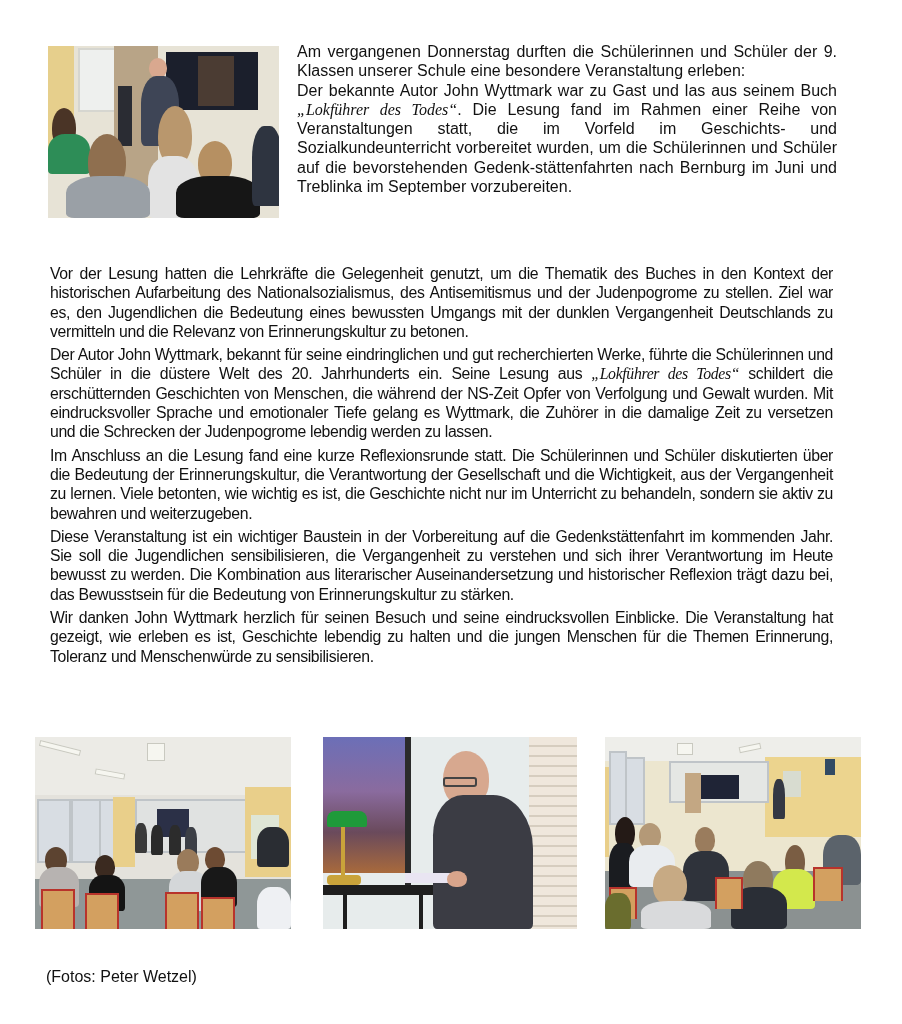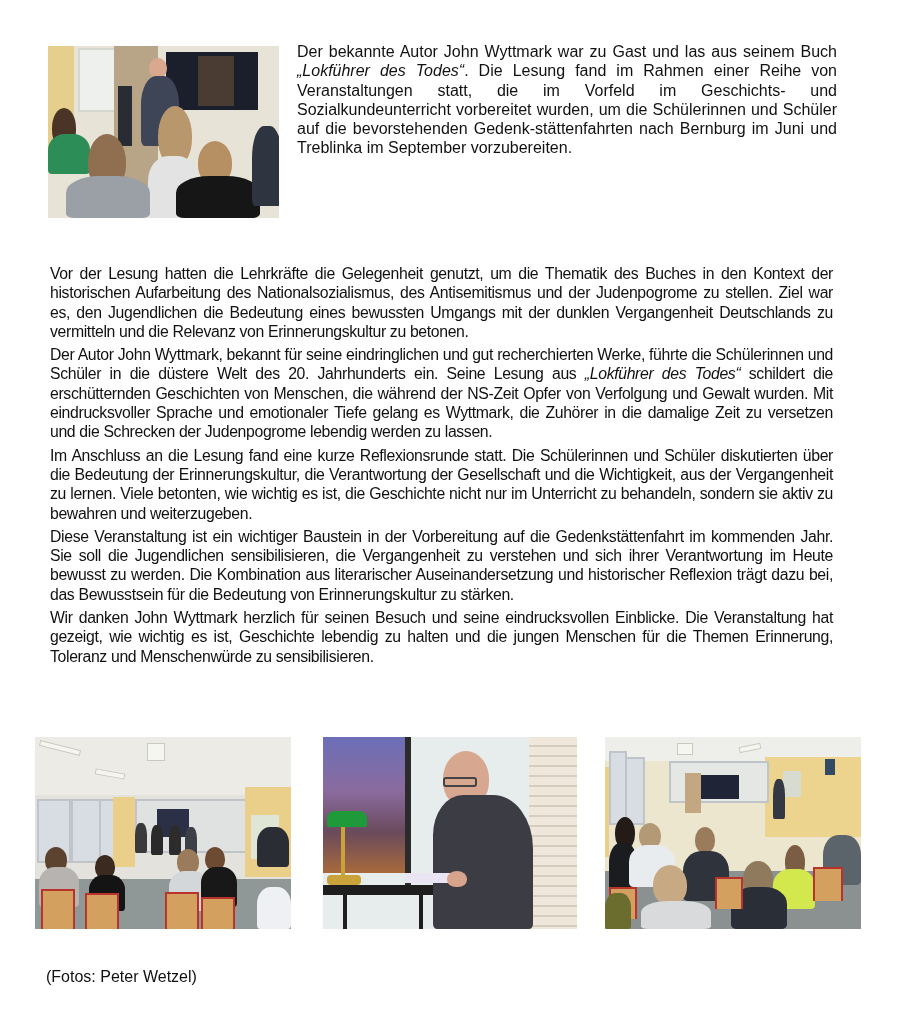--- a/index.html
+++ b/index.html
@@ -20,21 +20,21 @@
     text-align:justify; color:#111;
   }
   .intro p { margin:0; }
 
   .body-text {
     position:absolute; left:46px; top:260px; width:791px;
     font-family:"Liberation Sans", sans-serif; font-size:15.8px; line-height:19.3px;
     text-align:justify; color:#111; letter-spacing:-0.35px;
   }
   .body-text p { margin:4px; }
-  em { font-style:italic; }
+  em { font-style:italic;font-family:Liberation Serif, serif; }
 
   .credits {
     position:absolute; left:46px; top:968px;
     font-family:"Liberation Sans", sans-serif; font-size:16px; color:#111;
   }
 
   
   .room { position:absolute; inset:0; }
   .ceiling { position:absolute; left:0; right:0; top:0; background:#e9e8e3; }
   .wall-yellow { position:absolute; background:#e9cf8a; }
@@ -68,29 +68,30 @@
       <div class="body-blob" style="left:100px;top:110px;width:50px;height:62px;background:#e3e3e3;"></div>
       <div class="head" style="left:150px;top:95px;width:34px;height:44px;background:#b69062;"></div>
       <div class="body-blob" style="left:128px;top:130px;width:84px;height:42px;background:#161616;"></div>
       <div class="head" style="left:40px;top:88px;width:38px;height:56px;background:#8f6f4f;"></div>
       <div class="body-blob" style="left:18px;top:130px;width:84px;height:42px;background:#9aa0a6;"></div>
       <div class="body-blob" style="left:204px;top:80px;width:30px;height:80px;background:#2e3440;"></div>
     </div>
   </div>
 
   <div class="intro">
+    <p>Am vergangenen Donnerstag durften die Schülerinnen und Schüler der 9. Klassen unserer Schule eine besondere Veranstaltung erleben:</p>
     <p><span>Der bekannte Autor John Wyttmark war zu Gast und las aus seinem Buch </span><em>„Lokführer des Todes“</em><span>. Die Lesung fand im Rahmen einer Reihe von Veranstaltungen statt, die im Vorfeld im Geschichts- und Sozialkundeunterricht vorbereitet wurden, um die Schülerinnen und Schüler auf die bevorstehenden Gedenk-stättenfahrten nach Bernburg im Juni und  Treblinka im September vorzubereiten.</span></p>
   </div>
 
   <div class="body-text">
     <p>Vor der Lesung hatten die Lehrkräfte die Gelegenheit genutzt, um die Thematik des Buches in den Kontext der historischen Aufarbeitung des Nationalsozialismus, des Antisemitismus und der Judenpogrome zu stellen. Ziel war es, den Jugendlichen die Bedeutung eines bewussten Umgangs mit der dunklen Vergangenheit Deutschlands zu vermitteln und die Relevanz von Erinnerungskultur zu betonen.</p>
     <p><span>Der Autor John Wyttmark, bekannt für seine eindringlichen und gut recherchierten Werke, führte die Schülerinnen und Schüler in die düstere Welt des 20. Jahrhunderts ein. Seine Lesung aus </span><em>„Lokführer des Todes“</em><span> schildert die erschütternden Geschichten von Menschen, die während der NS-Zeit Opfer von Verfolgung und Gewalt wurden. Mit eindrucksvoller Sprache und emotionaler Tiefe gelang es Wyttmark, die Zuhörer in die damalige Zeit zu versetzen und die Schrecken der Judenpogrome lebendig werden zu lassen.</span></p>
     <p>Im Anschluss an die Lesung fand eine kurze Reflexionsrunde statt. Die Schülerinnen und Schüler diskutierten über die Bedeutung der Erinnerungskultur, die Verantwortung der Gesellschaft und die Wichtigkeit, aus der Vergangenheit zu lernen. Viele betonten, wie wichtig es ist, die Geschichte nicht nur im Unterricht zu behandeln, sondern sie aktiv zu bewahren und weiterzugeben.</p>
     <p>Diese Veranstaltung ist ein wichtiger Baustein in der Vorbereitung auf die Gedenkstättenfahrt im kommenden Jahr. Sie soll die Jugendlichen sensibilisieren, die Vergangenheit zu verstehen und sich ihrer Verantwortung im Heute bewusst zu werden. Die Kombination aus literarischer Auseinandersetzung und historischer Reflexion trägt dazu bei, das Bewusstsein für die Bedeutung von Erinnerungskultur zu stärken.</p>
-    <p>Wir danken John Wyttmark herzlich für seinen Besuch und seine eindrucksvollen Einblicke. Die Veranstaltung hat gezeigt, wie wichtig es ist, Geschichte lebendig zu halten und die jungen Menschen für die Themen Erinnerung, Toleranz und Menschenwürde zu sensibilisieren.</p>
+    <p>Wir danken John Wyttmark herzlich für seinen Besuch und seine eindrucksvollen Einblicke. Die Veranstaltung hat gezeigt, wie erleben es ist, Geschichte lebendig zu halten und die jungen Menschen für die Themen Erinnerung, Toleranz und Menschenwürde zu sensibilisieren.</p>
   </div>
 
   <div class="photo photo-b1" title="Classroom with students seated on chairs facing a group standing at the front">
     <div class="room" style="background:#e4e2dc;">
       <div class="ceiling" style="height:58px;background:#ecebe6;"></div>
       <div class="light" style="left:4px;top:8px;width:40px;transform:rotate(14deg);"></div>
       <div class="light" style="left:112px;top:6px;width:16px;height:16px;"></div>
       <div class="light" style="left:60px;top:34px;width:28px;transform:rotate(10deg);"></div>
       <div class="window" style="left:2px;top:62px;width:30px;height:60px;"></div>
       <div class="window" style="left:36px;top:62px;width:26px;height:60px;"></div>

